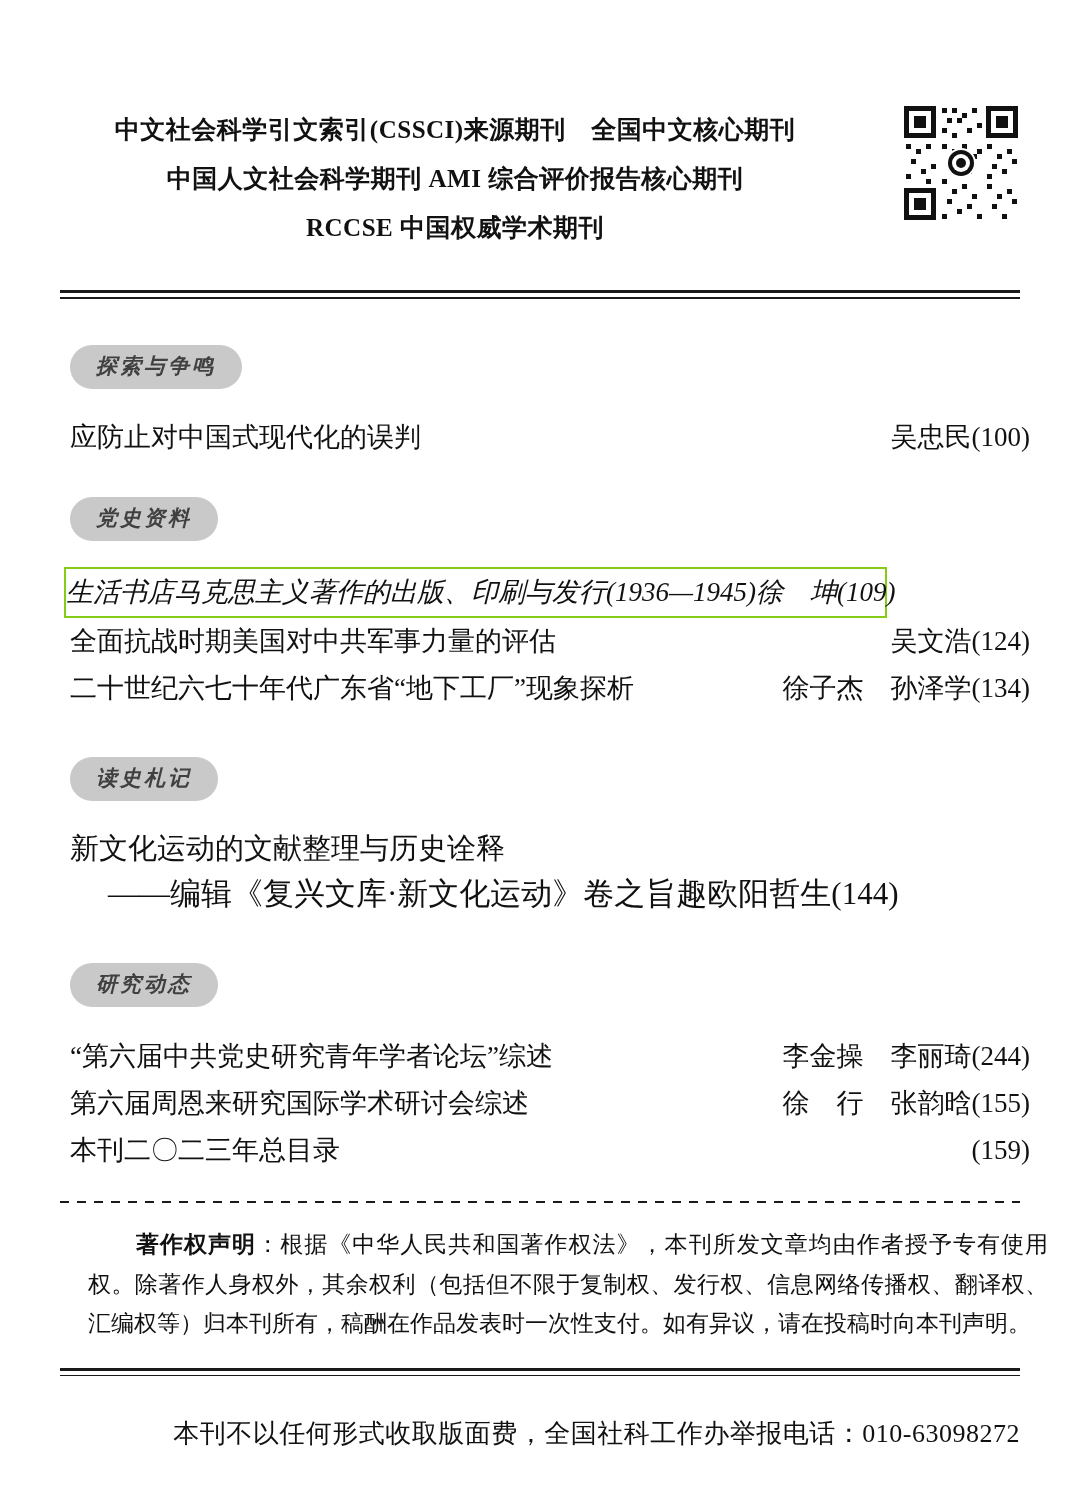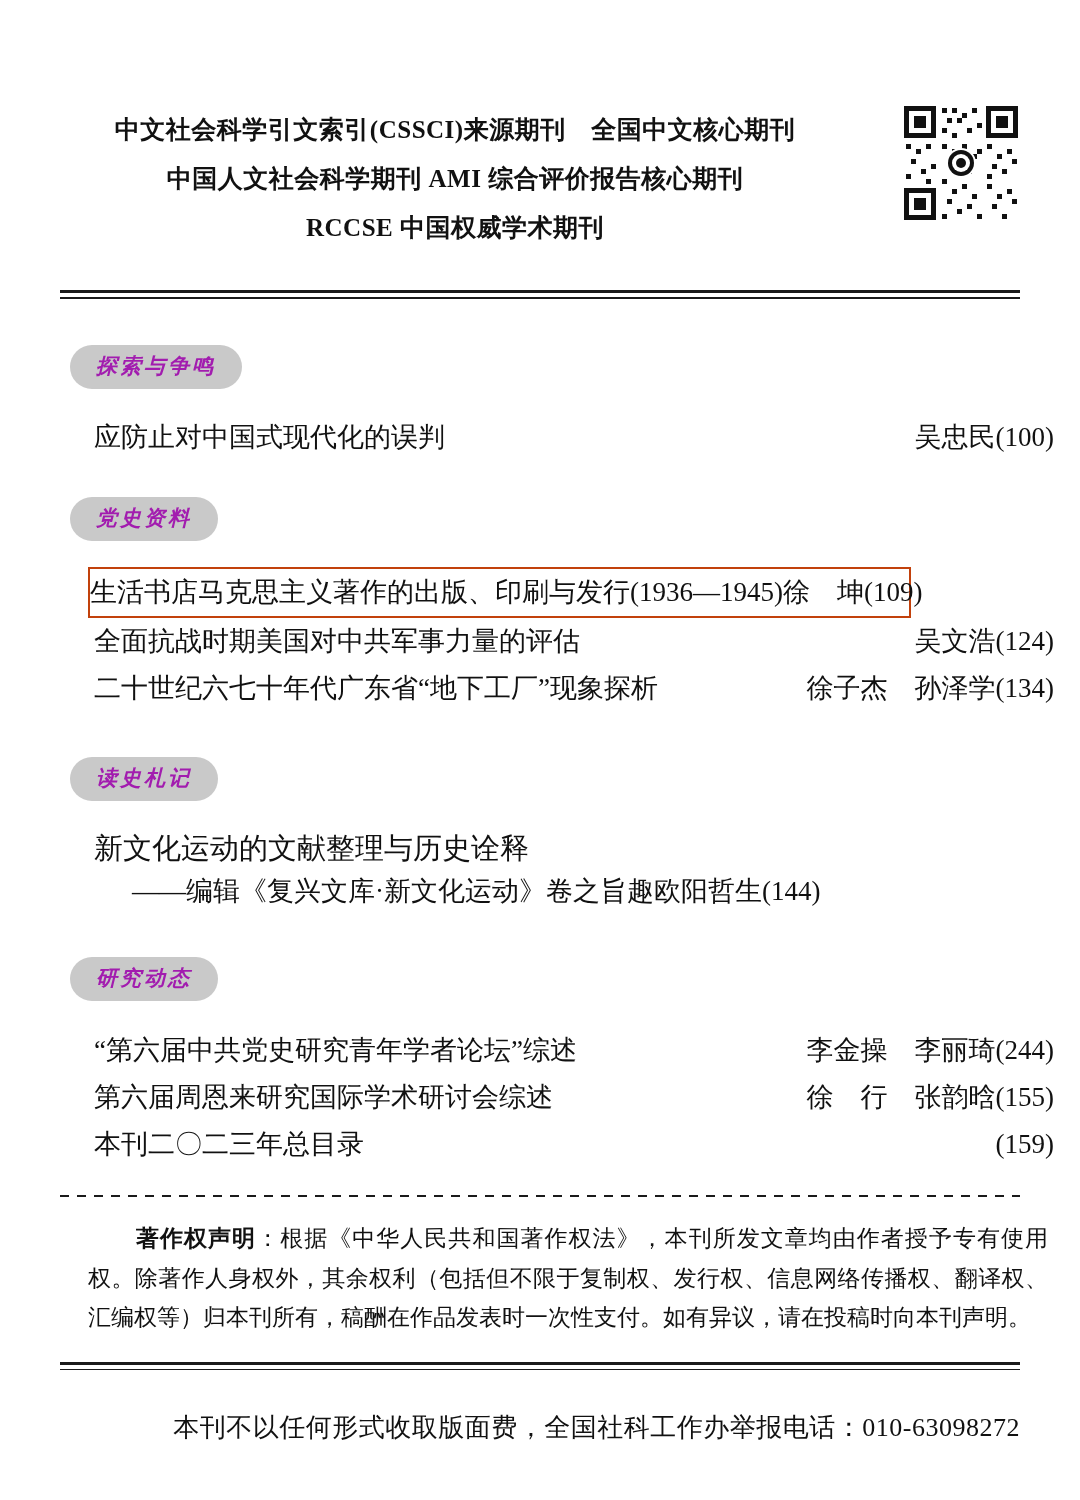--- a/index.html
+++ b/index.html
@@ -62,65 +62,65 @@
   }
   .double-rule .thin {
     height: 1.5px;
     background: #1a1a1a;
   }
 
   
   .pill {
     display: inline-block;
     background: #c9c9c9;
-    color: #a21caf;
+    color: #404040;
     border-radius: 22px;
     padding: 7px 26px 9px 26px;
     font-size: 21px;
     font-weight: bold;
     letter-spacing: 3px;
     font-family: "Liberation Sans", "DejaVu Sans", sans-serif;
     font-style: italic;
   }
   .section { margin-left: 10px; }
   .sec-explore { margin-top: 46px; }
   .sec-partyhistory { margin-top: 38px; }
   .sec-notes { margin-top: 46px; }
   .sec-research { margin-top: 46px; }
 
   
   .entries {
     margin-top: 26px;
-    margin-left: 24px;
   }
   .entry {
     display: flex;
     align-items: baseline;
     font-size: 27px;
     line-height: 1.58;
     padding: 1px 0 1px 0;
     width: 960px;
     box-sizing: border-box;
   }
   .entry .title {
     white-space: pre;
   }
   .entry .spacer { flex: 1 1 auto; }
   .entry .authors {
     white-space: pre;
     text-align: right;
   }
   .entry.highlight {
-    border: 2px solid #c2410c;
+    border: 2px solid #84cc16;
     padding: 3px 6px 5px 6px;
     margin-left: -6px;
     width: 823px;
+    font-style: italic;
   }
   .entry-sub {
-    font-size: 27px;
+    font-size: 31px;
     line-height: 1.5;
     display: flex;
     align-items: baseline;
     width: 960px;
   }
   .entry-sub .sub-title {
     padding-left: 38px;
     white-space: pre;
   }
   .entry-block {

